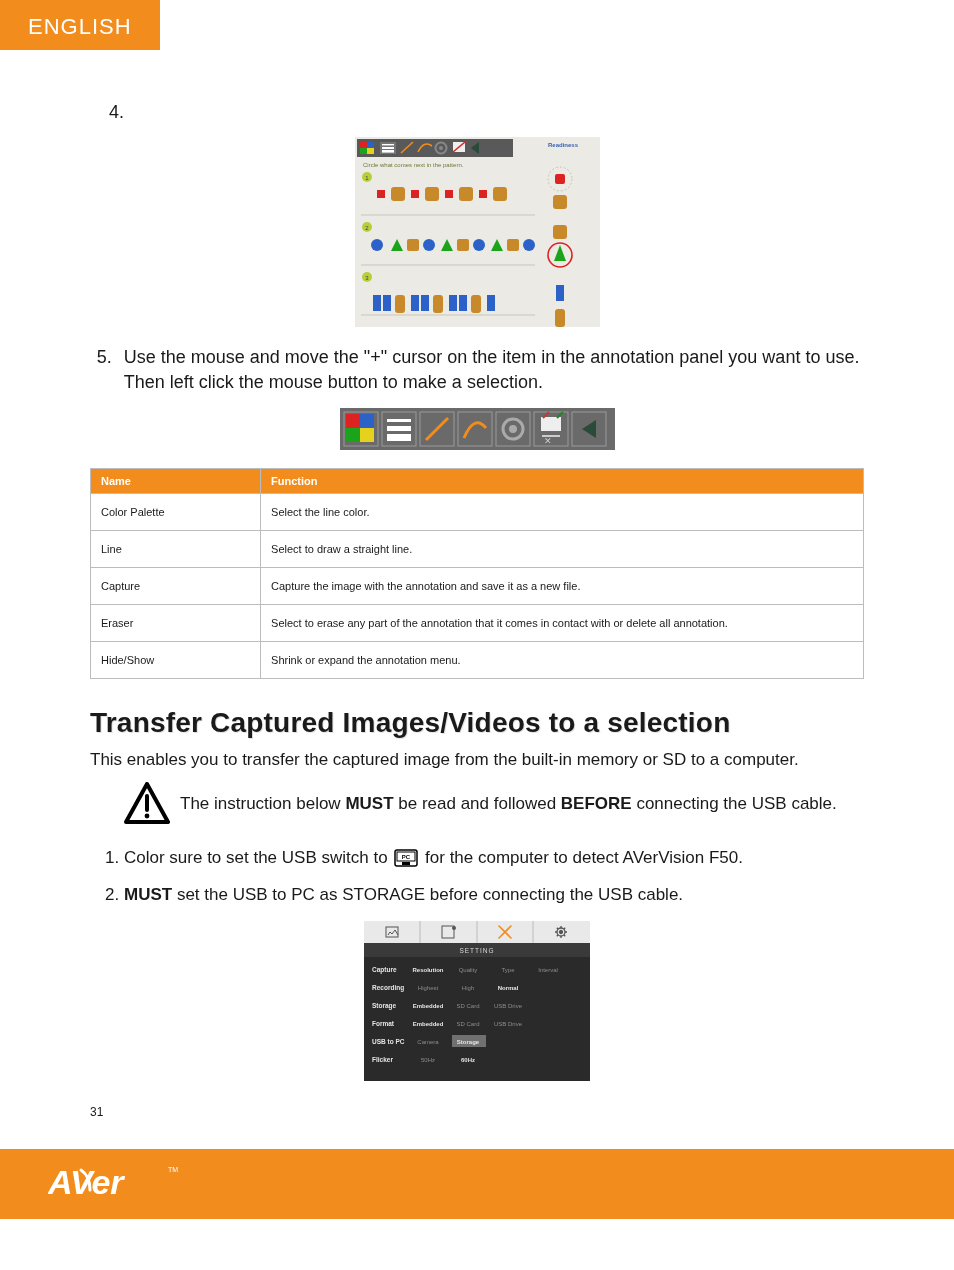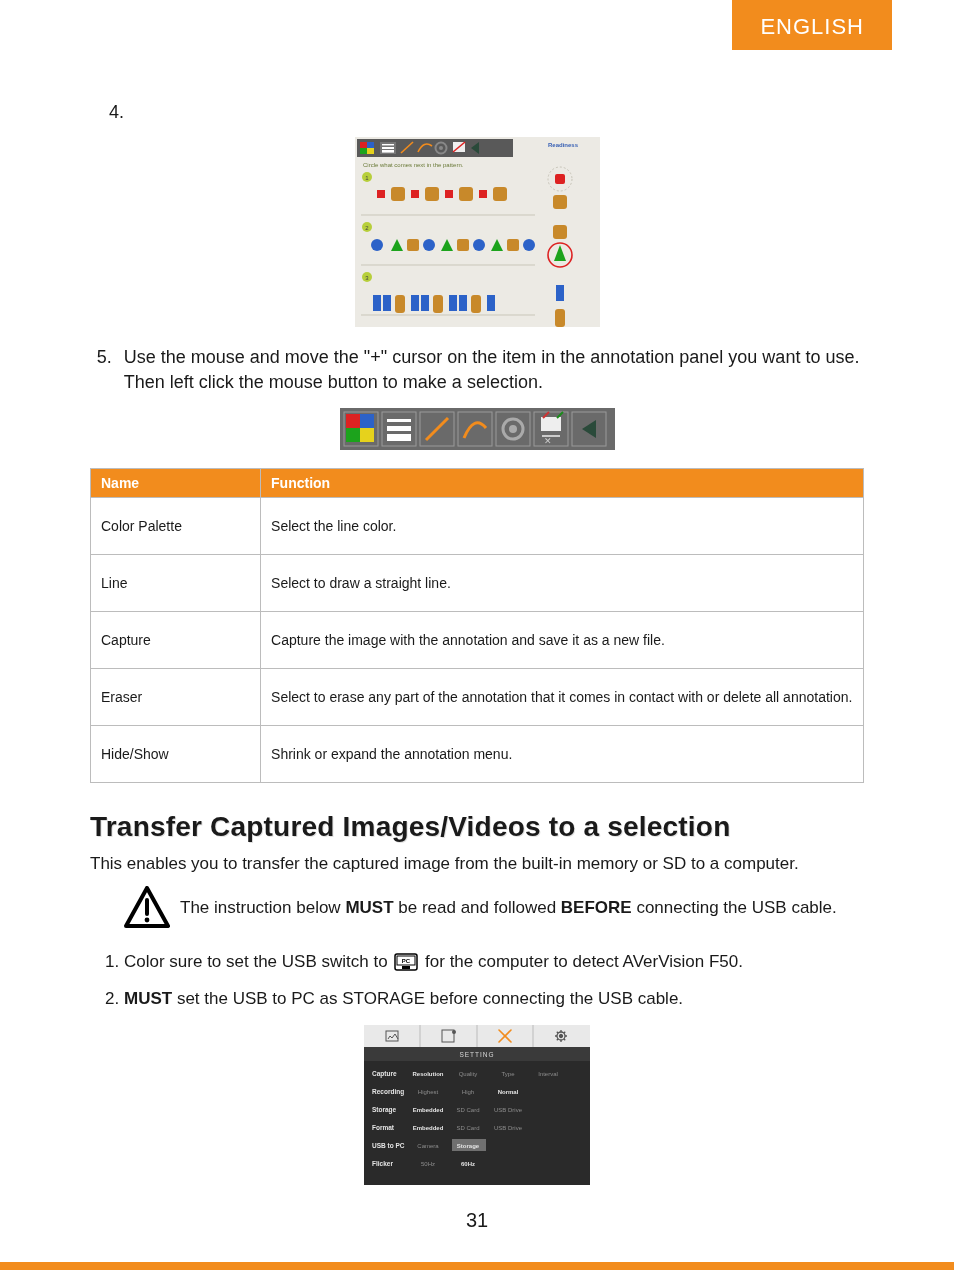--- a/index.html
+++ b/index.html
@@ -1,70 +1,70 @@
 <!DOCTYPE html>
 <html><head>
 <meta charset="utf-8">
 <style>
   body {
     margin: 0;
     font-family: Arial, Helvetica, sans-serif;
     background: #fff;
     width: 954px;
   }
-  .tab-container { display: flex; justify-content: flex-end; padding-right: 62px; }
+  .tab-container { display: flex; justify-content: flex-start; padding-right: 62px; }
   .tab {
     background: #F28C1D;
     color: #fff;
     font-size: 22px;
     padding: 14px 28px 10px 28px;
     letter-spacing: 1px;
   }
   .content {
     padding: 50px 90px 0 90px;
     color: #1a1a1a;
   }
   .fig { display:flex; justify-content:center; margin: 12px 0 18px; }
   .fig svg { display:block; }
   table.fn {
     border-collapse: collapse;
     width: 100%;
     margin: 10px 0 28px;
-    font-size: 14px;
+    font-size: 11px;
   }
   table.fn th {
     background: #F28C1D;
     color: #fff;
     text-align: left;
     font-weight: bold;
     padding: 6px 10px;
     border: 1px solid #bcbcbc;
   }
   table.fn td {
     border: 1px solid #bcbcbc;
-    padding: 20px 10px;
+    padding: 12px 10px;
     vertical-align: top;
   }
   table.fn td:first-child { width: 22%; }
   h2.transfer {
     font-family: Arial, sans-serif;
     font-size: 28px;
     font-weight: 900;
     margin: 10px 0 10px;
     text-shadow: 1px 1px 0 rgba(0,0,0,0.12);
     letter-spacing: 0.2px;
   }
   p.transfer-intro { font-size: 17px; margin: 6px 0 10px; line-height: 1.35; }
   .warn-row { display:flex; align-items:center; gap:10px; margin: 6px 0 18px; padding-left: 34px; }
   .warn-row .txt { font-size:17px; line-height:1.35; }
   ol.steps2 { list-style: decimal; margin: 0 0 14px; padding-left: 2em; font-size: 17px; }
   ol.steps2 > li { margin-bottom: 14px; line-height: 1.4; }
   .inline-icon { display:inline-flex; vertical-align: middle; margin: 0 2px; }
   .setting-fig { display:flex; justify-content:center; margin-top: 6px; }
-  .pagenum { text-align:center; font-size:20px; margin: 24px 0 0; }
+  .pagenum { text-align:left; font-size:12px; margin: 24px 0 0; }
   .footer {
     margin-top: 30px;
   }
   .footer-bar {
     background: #F28C1D;
     height: 70px;
     display:flex;
     align-items:center;
     padding-left: 48px;
   }

